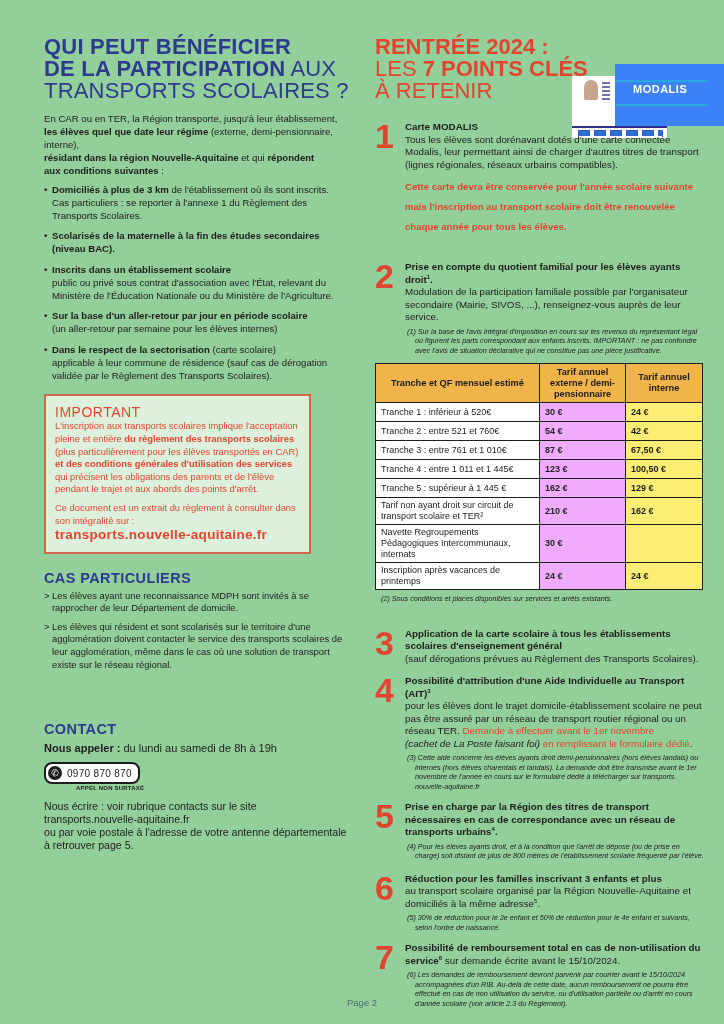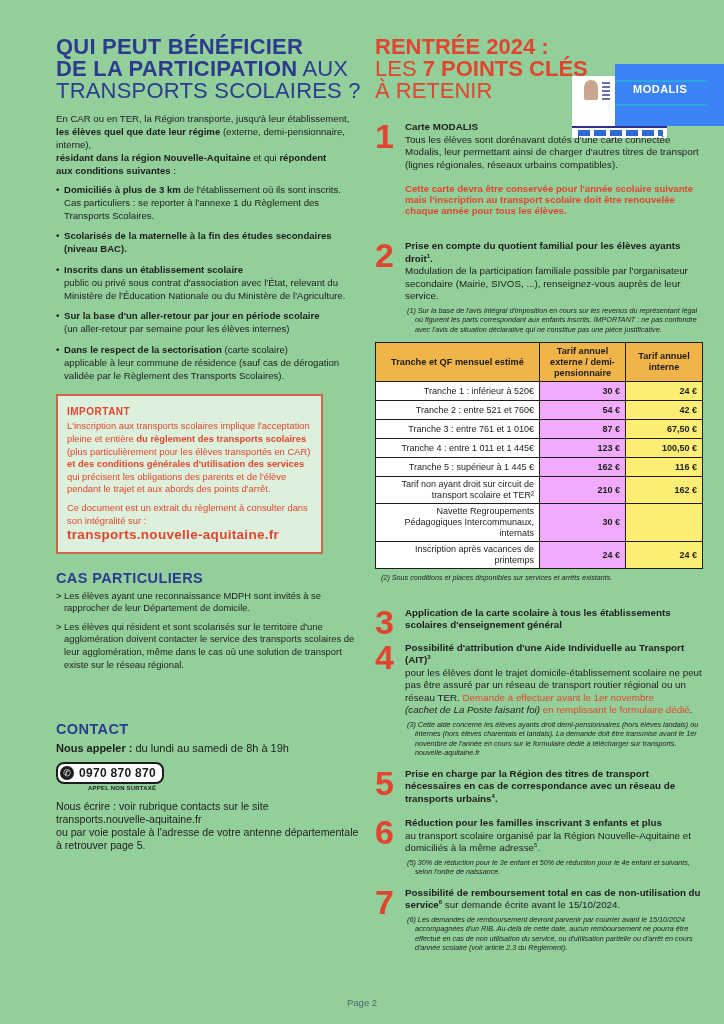--- a/index.html
+++ b/index.html
@@ -3,37 +3,37 @@
 <meta charset="utf-8">
 <style>
   html, body { margin: 0; padding: 0; }
   body {
     width: 724px; height: 1024px; overflow: hidden;
     background: #93cf9a;
     font-family: "Liberation Sans", sans-serif;
     color: #1d1d1b;
     position: relative;
   }
-  .col-left { position: absolute; left: 56px; top: 36px; width: 305px; }
+  .col-left { position: absolute; left: 44px; top: 36px; width: 305px; }
   .col-right { position: absolute; left: 375px; top: 36px; width: 330px; }
 
   .title-blue { color: #2d3b8f; font-weight: bold; font-size: 22px; line-height: 22px; letter-spacing: 0.2px; }
   .title-blue .light { font-weight: normal; }
   .intro { font-size: 9.6px; line-height: 13px; margin-top: 10px; }
   .intro b { font-weight: bold; }
   .cond-list { margin-top: 7px; padding: 0; list-style: none; font-size: 9.6px; line-height: 12.8px; }
   .cond-list li { margin-bottom: 8px; padding-left: 8px; position: relative; }
   .cond-list li::before { content: "•"; position: absolute; left: 0; font-weight: bold; }
 
   .important-box {
     margin-top: 12px; width: 246px; border: 2px solid #d0664a;
     background: #dcf0dc; padding: 8px 8px 10px 9px;
     color: #e2452f; font-size: 9.4px; line-height: 12.6px;
   }
-  .important-box .imp-title { font-size: 10px; font-weight: bold; line-height: 16px; letter-spacing: 0.5px; }
+  .important-box .imp-title { font-size: 14px; font-weight: normal; line-height: 16px; letter-spacing: 0.5px; }
   .important-box b { font-weight: bold; }
   .important-box .imp-note { margin-top: 6px; }
   .important-box .imp-url { font-size: 13.5px; font-weight: bold; margin-top: 2px; letter-spacing: 0.3px; }
 
   .section-title { color: #2d3b8f; font-weight: bold; font-size: 14.5px; letter-spacing: 0.4px; }
   .cas { margin-top: 16px; }
   .cas-list { list-style: none; padding: 0; margin: 4px 0 0 0; font-size: 9.4px; line-height: 12.6px; }
   .cas-list li { margin-bottom: 6px; padding-left: 8px; position: relative; }
   .cas-list li::before { content: ">"; position: absolute; left: 0; }
 
@@ -42,21 +42,21 @@
   .contact-line b { font-weight: bold; }
   .phone-badge {
     display: inline-flex; align-items: center; margin-top: 8px;
     border: 2px solid #1d1d1b; border-radius: 8px; background: #fff;
     padding: 1px 6px 1px 2px; height: 16px;
   }
   .phone-icon {
     width: 14px; height: 14px; border-radius: 50%; background: #1d1d1b; color: #fff;
     display: inline-flex; align-items: center; justify-content: center; font-size: 9px; margin-right: 5px;
   }
-  .phone-number { font-weight: bold; font-size: 12px; letter-spacing: 0.3px; }
+  .phone-number { font-weight: normal; font-size: 10px; letter-spacing: 0.3px; }
   .phone-sub { font-size: 6px; font-weight: bold; margin-left: 32px; margin-top: 1px; letter-spacing: 0.2px; }
   .contact-write { font-size: 10.6px; line-height: 13px; margin-top: 9px; }
   .contact-write b { font-weight: normal; }
 
   .title-red { color: #e2452f; font-size: 22px; line-height: 22px; }
   .title-red b { font-weight: bold; }
 
   .modalis-card { position: absolute; left: 197px; top: 28px; width: 135px; height: 76px; }
   .card-white { position: absolute; left: 0; top: 12px; width: 95px; height: 62px; background: #fff; }
   .card-photo { position: absolute; left: 12px; top: 4px; width: 14px; height: 20px; background: #c9a58f; border-radius: 7px 7px 2px 2px; }
@@ -64,27 +64,27 @@
   .card-bar { position: absolute; left: 0; top: 50px; width: 95px; height: 2px; background: #2d2d8f; }
   .card-logos { position: absolute; left: 6px; top: 54px; width: 85px; height: 6px; background: repeating-linear-gradient(90deg, #2d6bd1 0 12px, #fff 12px 16px); }
   .card-blue { position: absolute; left: 43px; top: 0; width: 113px; height: 62px; background: #3b82f6; text-align: center; }
   .card-stripe { position: absolute; left: 0; top: 16px; width: 92px; height: 22px; border-top: 2px solid #29a8e0; border-bottom: 2px solid #29a8e0; }
   .card-logo-text { position: absolute; left: 18px; top: 19px; color: #fff; font-weight: bold; font-size: 11px; letter-spacing: 0.5px; }
 
   .point { position: relative; padding-left: 30px; }
   .point-num { position: absolute; left: 0; top: -2px; color: #e2452f; font-weight: bold; font-size: 34px; line-height: 34px; }
   .point-head { font-weight: bold; font-size: 9.8px; line-height: 12.5px; }
   .point-body { font-size: 9.8px; line-height: 12.5px; }
-  .point-red { color: #e2452f; font-weight: bold; font-size: 9.6px; line-height: 11px; margin-top: 12px; }
+  .point-red { color: #e2452f; font-weight: bold; font-size: 9.6px; line-height: 20px; margin-top: 6px; }
   .fn { font-style: italic; font-size: 7.2px; line-height: 9.5px; margin-top: 3px; padding-left: 10px; text-indent: -8px; }
   .red-inline { color: #e2452f; font-weight: normal; }
   sup { font-size: 6px; line-height: 0; }
 
   .tarif-table { border-collapse: collapse; margin-top: 8px; margin-left: 0; width: 328px; font-size: 9px; }
-  .tarif-table th, .tarif-table td { border: 1px solid #1d1d1b; padding: 2px 5px; text-align: right; }
+  .tarif-table th, .tarif-table td { border: 1px solid #1d1d1b; padding: 2px 5px; text-align: left; }
   .tarif-table th { background: #f0b44a; font-weight: bold; font-size: 9.2px; text-align: center; line-height: 11px; height: 34px; }
   .tarif-table td { background: #fff; height: 14px; line-height: 11px; }
   .tarif-table td.val { background: #f0abfc; font-weight: bold; width: 75px; }
   .tarif-table td.val2 { background: #fcee74; font-weight: bold; width: 66px; }
 
   .page-num { position: absolute; left: 347px; top: 997px; font-size: 9.5px; color: #4b6a73; }
 </style>
 </head>
 <body>
 
@@ -202,21 +202,21 @@
           <td class="val2">67,50 €</td>
         </tr>
       <tr>
           <td>Tranche 4 : entre 1 011 et 1 445€</td>
           <td class="val">123 €</td>
           <td class="val2">100,50 €</td>
         </tr>
       <tr>
           <td>Tranche 5 : supérieur à 1 445 €</td>
           <td class="val">162 €</td>
-          <td class="val2">116 €</td>
+          <td class="val2">129 €</td>
         </tr>
       <tr>
           <td>Tarif non ayant droit sur circuit de transport scolaire et TER²</td>
           <td class="val">210 €</td>
           <td class="val2">162 €</td>
         </tr>
       <tr>
           <td>Navette Regroupements Pédagogiques Intercommunaux, internats</td>
           <td class="val">30 €</td>
           <td class="val2"></td>
@@ -226,32 +226,34 @@
           <td class="val">24 €</td>
           <td class="val2">24 €</td>
         </tr>
     </tbody>
   </table>
   <div class="fn" style="padding-left:6px;text-indent:0;margin-top:4px;">(2) Sous conditions et places disponibles sur services et arrêts existants.</div>
 
   <div class="point" style="margin-top: 24px;">
     <div class="point-num">3</div>
     <div class="point-head">Application de la carte scolaire à tous les établissements scolaires d'enseignement général</div>
+    <div class="point-body">(sauf dérogations prévues au Règlement des Transports Scolaires).</div>
   </div>
 
   <div class="point" style="margin-top: 10px;">
     <div class="point-num">4</div>
     <div class="point-head"><span>Possibilité d'attribution d'une Aide Individuelle au Transport (AIT)</span><sup>3</sup></div>
     <div class="point-body"><span>pour les élèves dont le trajet domicile-établissement scolaire ne peut pas être assuré par un réseau de transport routier régional ou un réseau TER. </span><span class="red-inline">Demande à effectuer avant le 1er novembre</span><br><i>(cachet de La Poste faisant foi)</i><span class="red-inline"> en remplissant le formulaire dédié</span>.</div>
     <div class="fn">(3) Cette aide concerne les élèves ayants droit demi-pensionnaires (hors élèves landais) ou internes (hors élèves charentais et landais). La demande doit être transmise avant le 1er novembre de l'année en cours sur le formulaire dédié à télécharger sur transports. nouvelle-aquitaine.fr</div>
   </div>
 
   <div class="point" style="margin-top: 10px;">
     <div class="point-num">5</div>
     <div class="point-head"><span>Prise en charge par la Région des titres de transport nécessaires en cas de correspondance avec un réseau de transports urbains</span><sup>4</sup>.</div>
+    <div class="fn">(4) Pour les élèves ayants droit, et à la condition que l'arrêt de dépose (ou de prise en charge) soit distant de plus de 800 mètres de l'établissement scolaire fréquenté par l'élève.</div>
   </div>
 
   <div class="point" style="margin-top: 12px;">
     <div class="point-num">6</div>
     <div class="point-head">Réduction pour les familles inscrivant 3 enfants et plus</div>
     <div class="point-body"><span>au transport scolaire organisé par la Région Nouvelle-Aquitaine et domiciliés à la même adresse</span><sup>5</sup>.</div>
     <div class="fn">(5) 30% de réduction pour le 3e enfant et 50% de réduction pour le 4e enfant et suivants, selon l'ordre de naissance.</div>
   </div>
 
   <div class="point" style="margin-top: 10px;">

